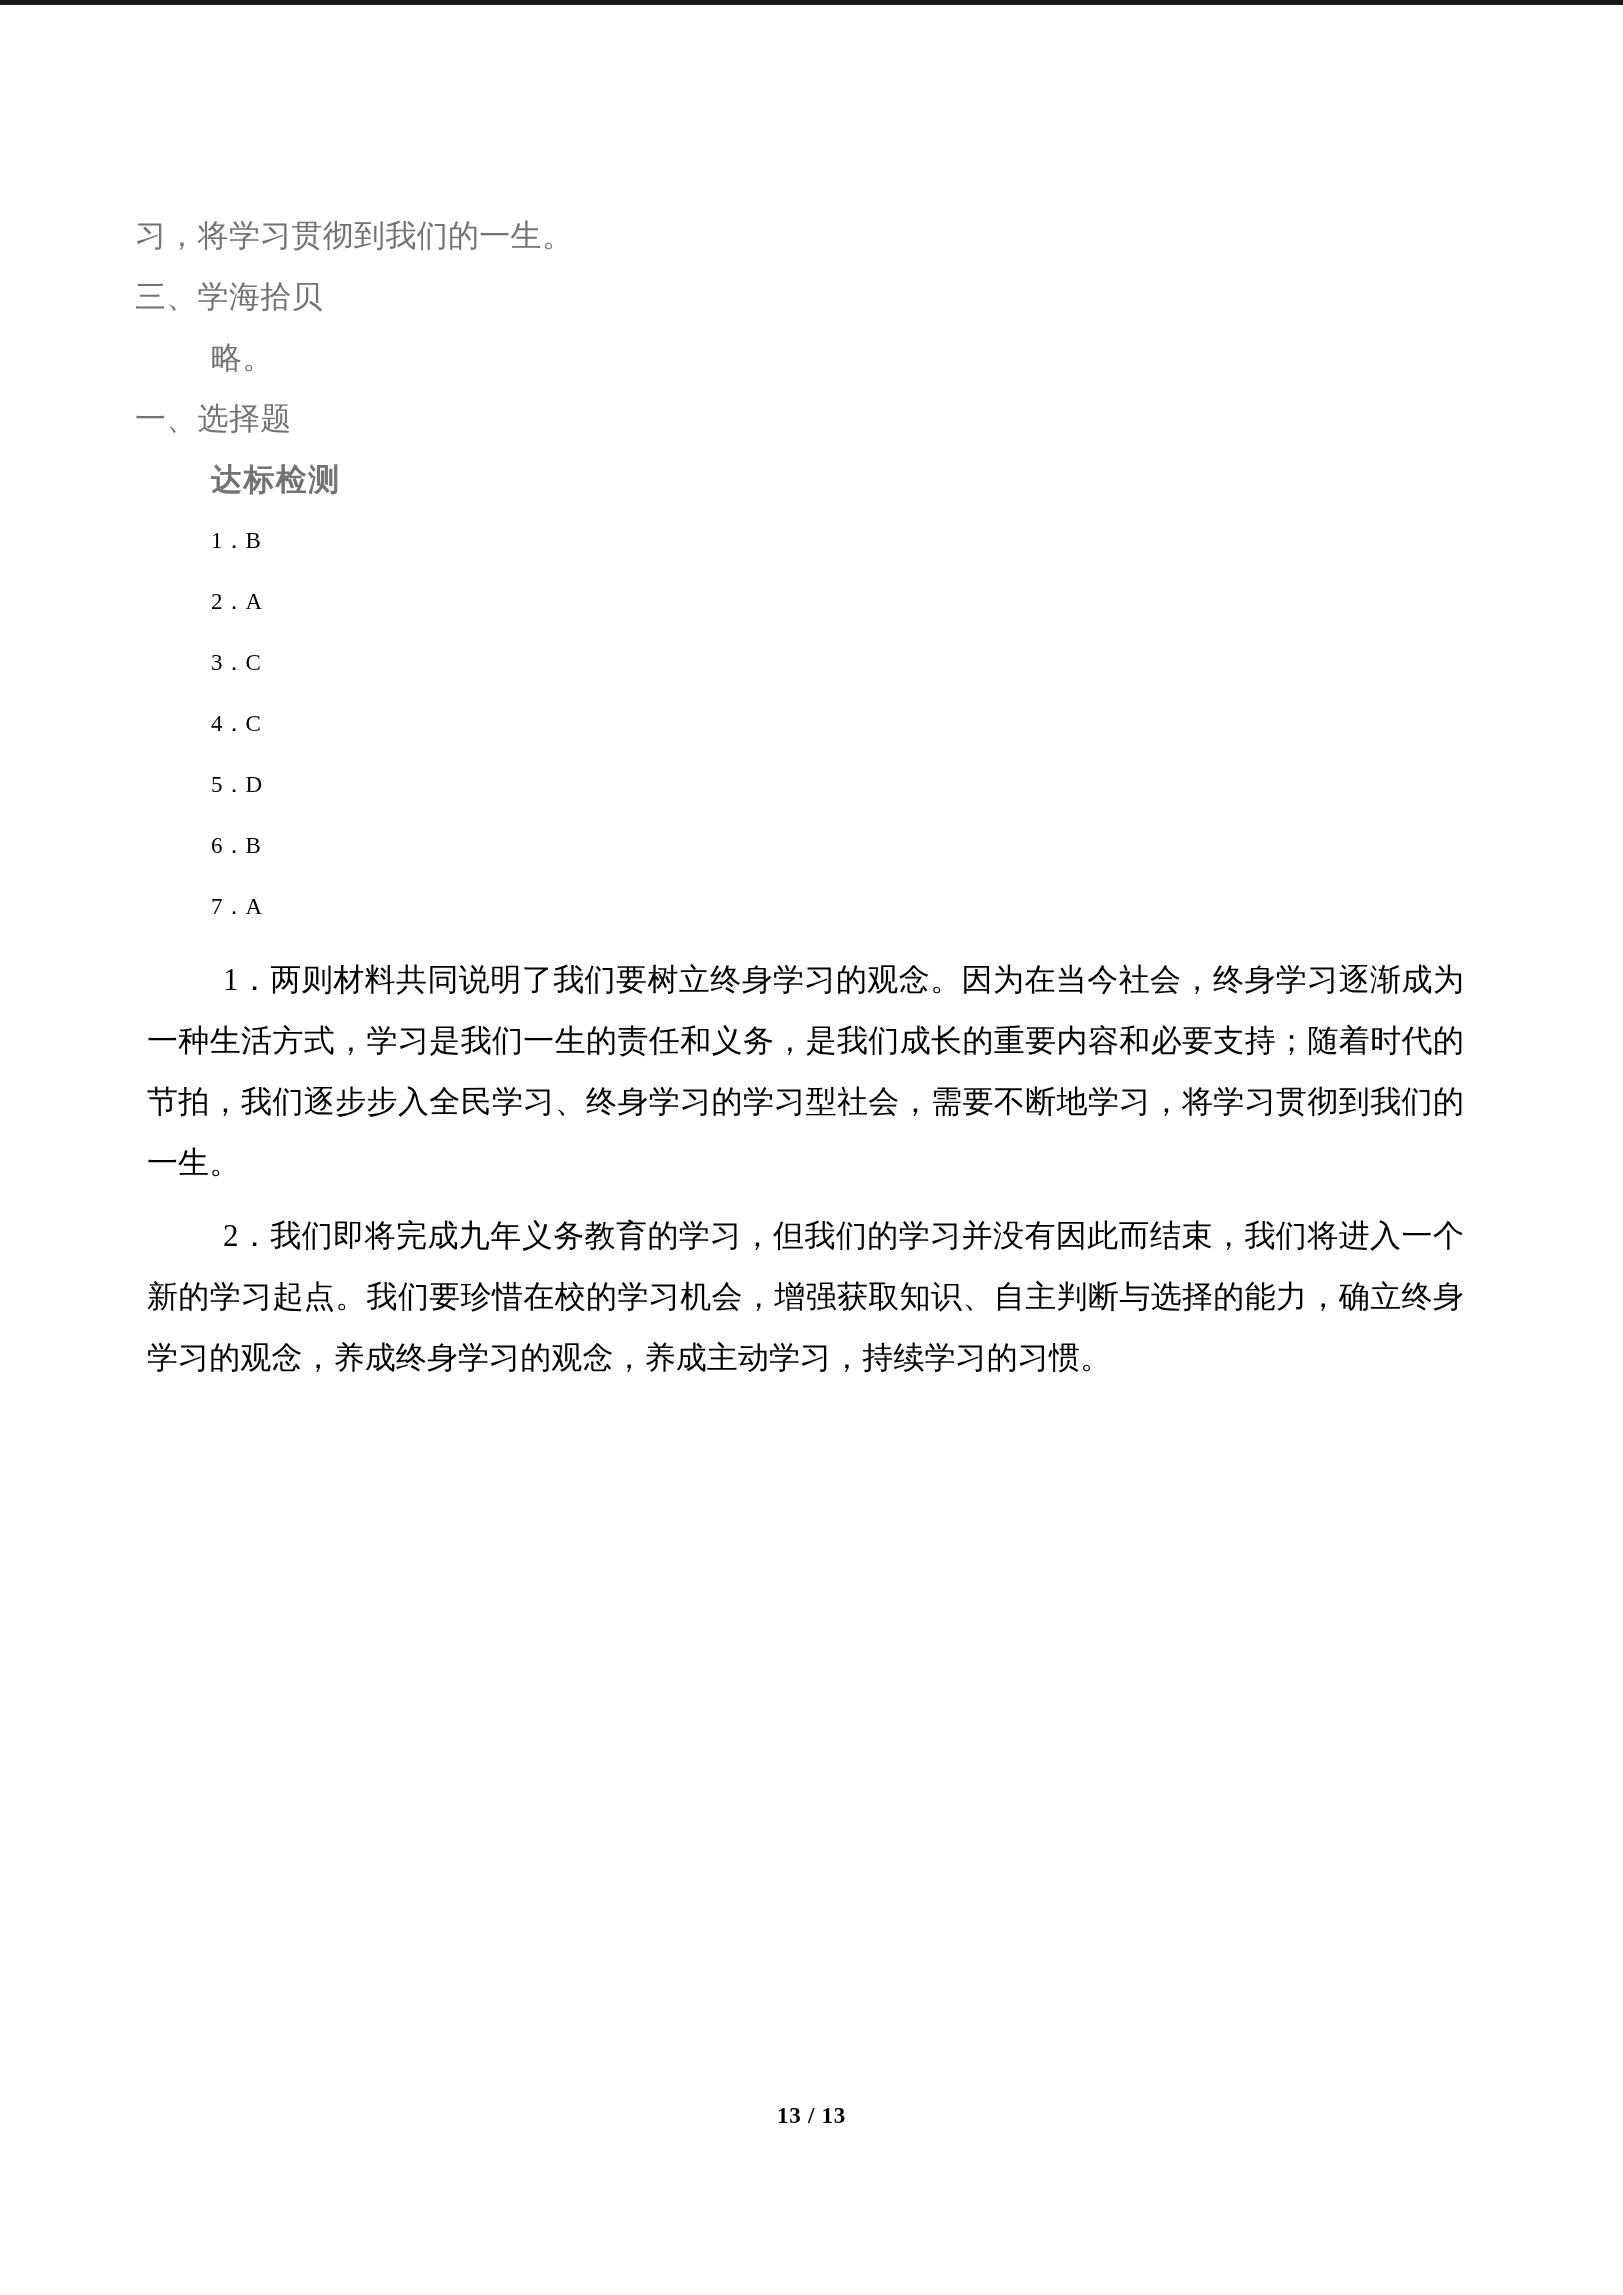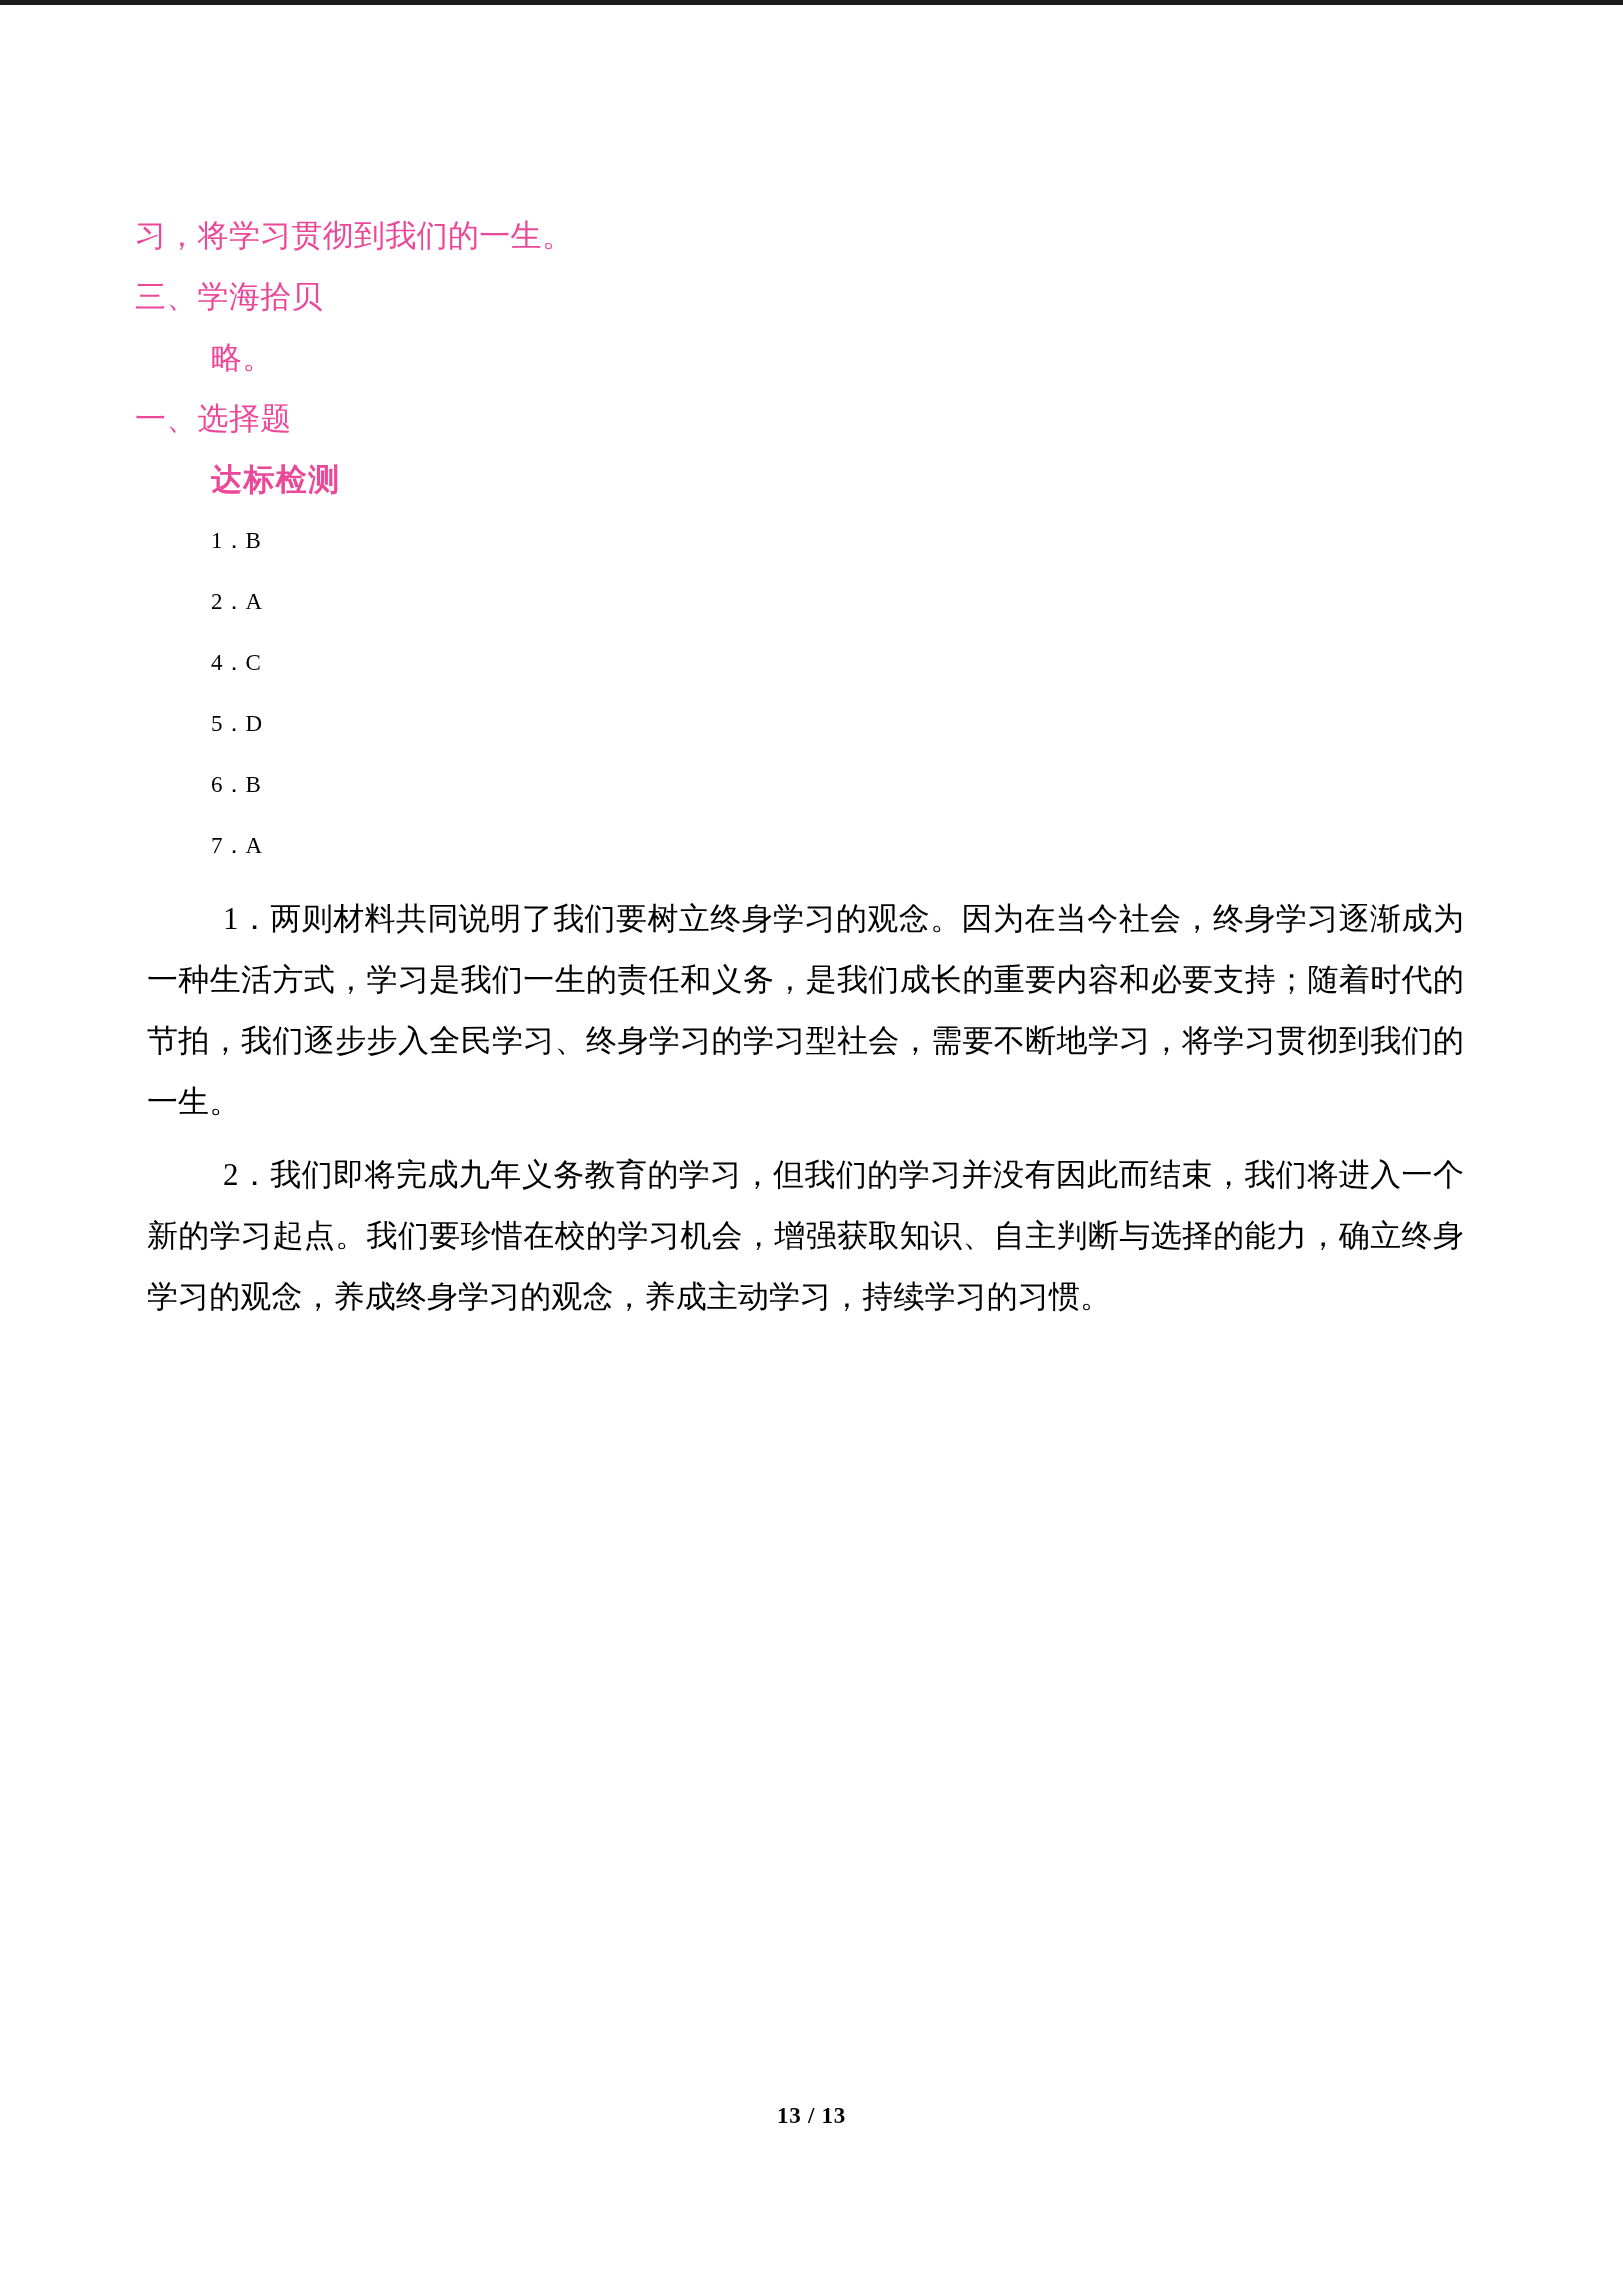--- a/index.html
+++ b/index.html
@@ -37,21 +37,21 @@
     padding: 205px 147px 0 135px;
   }
 
   .body-text {
     font-size: 31px;
     line-height: 61px;
     letter-spacing: 0.3px;
     text-align: justify;
     text-justify: inter-ideograph;
     margin: 0;
-    color: #ec4899;
+    color: #737373;
   }
 
   
   .line-flush {
     margin: 0;
   }
 
   
   .line-indent {
     margin: 0;
@@ -120,20 +120,21 @@
 
   <p class="body-text line-indent">略。</p>
 
   <p class="body-text line-flush">一、选择题</p>
 
   <p class="body-text line-indent heading-bold">达标检测</p>
 
   <ul class="answer-list">
     <li><span class="answer-num">1．</span><span class="answer-val">B</span></li>
     <li><span class="answer-num">2．</span><span class="answer-val">A</span></li>
+    <li><span class="answer-num">3．</span><span class="answer-val">C</span></li>
     <li><span class="answer-num">4．</span><span class="answer-val">C</span></li>
     <li><span class="answer-num">5．</span><span class="answer-val">D</span></li>
     <li><span class="answer-num">6．</span><span class="answer-val">B</span></li>
     <li><span class="answer-num">7．</span><span class="answer-val">A</span></li>
   </ul>
 
 
   <p class="para">1．两则材料共同说明了我们要树立终身学习的观念。因为在当今社会，终身学习逐渐成为一种生活方式，学习是我们一生的责任和义务，是我们成长的重要内容和必要支持；随着时代的节拍，我们逐步步入全民学习、终身学习的学习型社会，需要不断地学习，将学习贯彻到我们的一生。</p>
 
   <p class="para">2．我们即将完成九年义务教育的学习，但我们的学习并没有因此而结束，我们将进入一个新的学习起点。我们要珍惜在校的学习机会，增强获取知识、自主判断与选择的能力，确立终身学习的观念，养成终身学习的观念，养成主动学习，持续学习的习惯。</p>

